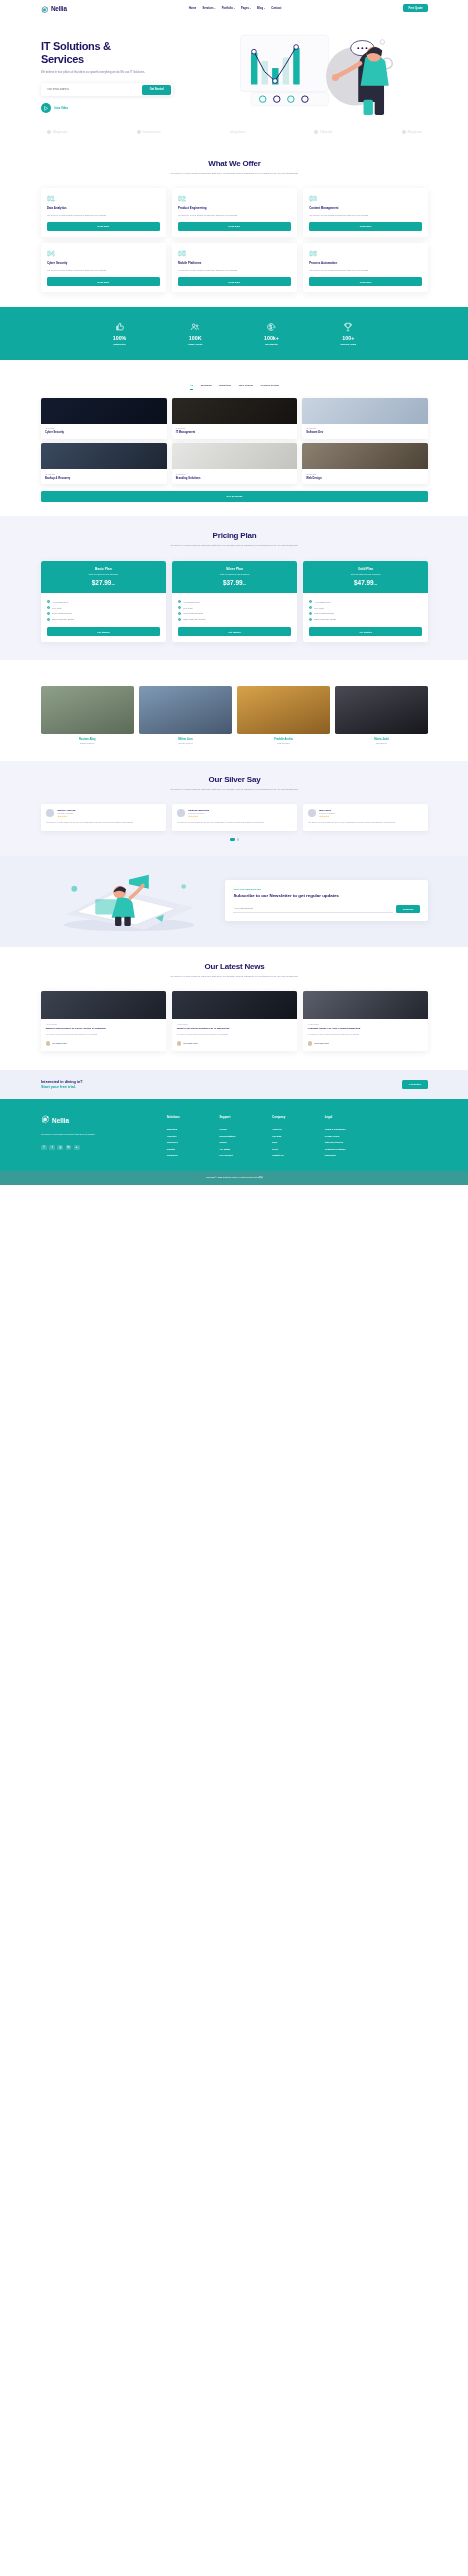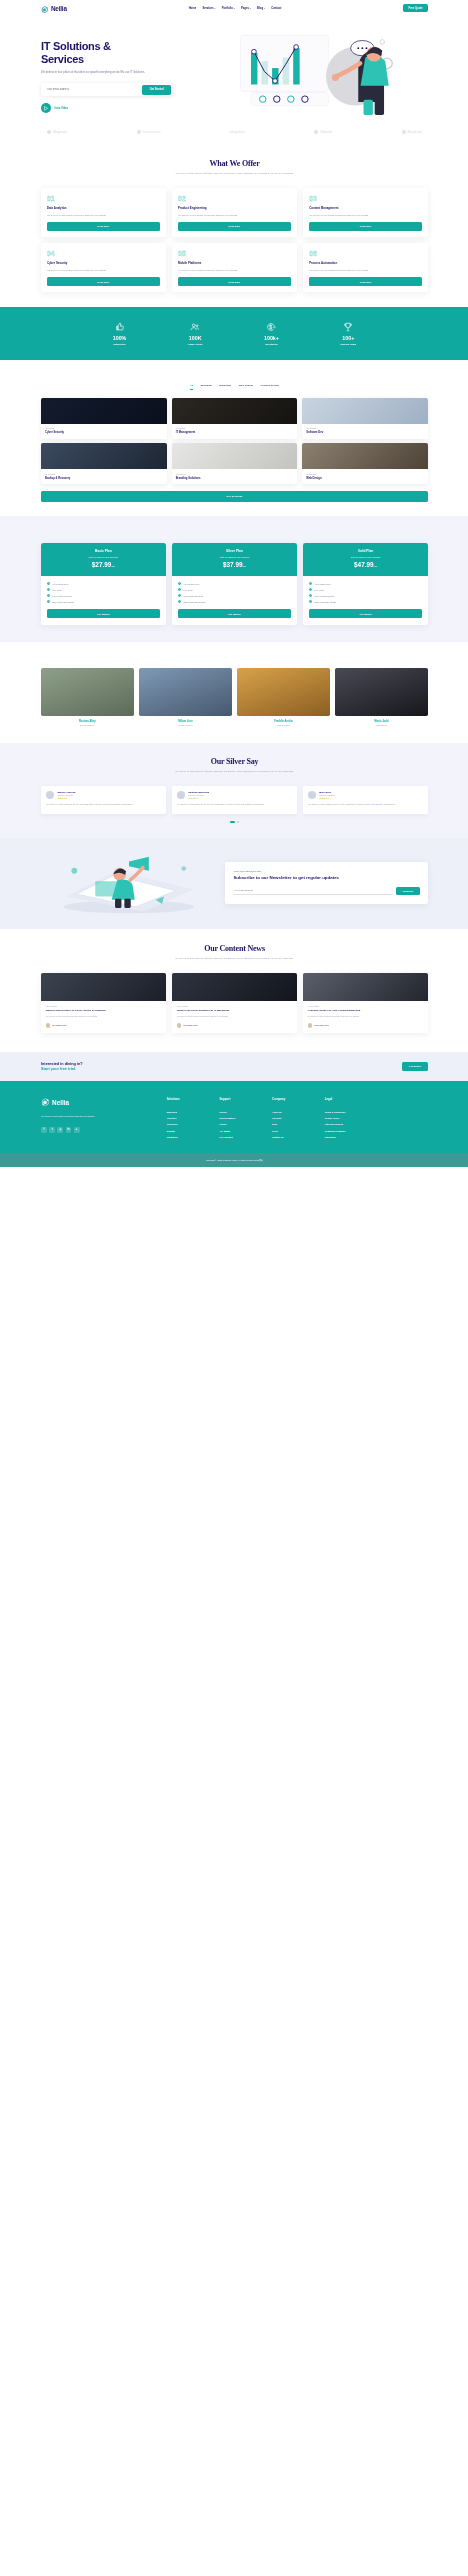--- a/index.html
+++ b/index.html
@@ -59,21 +59,21 @@
   .hero-art { flex: 1; position: relative; height: 88px; }
 
   
   .logo-strip { display: flex; justify-content: space-between; align-items: center;
     padding: 7px 47px 13px; }
   .logo-item { display: flex; align-items: center; gap: 1.8px; opacity: .30; }
   .logo-dot { width: 4.1px; height: 4.1px; border-radius: 50%; background: #9aa0b5; }
   .logo-text { font-size: 3.5px; font-weight: 700; color: #9aa0b5; }
 
   
-  .sec-head { text-align: center; font-family: Liberation Serif, serif; }
+  .sec-head { text-align: center; }
   .sec-title { font-size: 8px; font-weight: 800; color: #1b1464; letter-spacing: -0.2px; }
   .sec-desc { font-size: 2.5px; color: #8b8ba3; line-height: 1.9; margin-top: 4.1px;
     max-width: 196px; margin-left: auto; margin-right: auto; }
 
   
   .offer-sec { padding: 11.7px 0 15.2px; }
   .offer-grid { display: grid; grid-template-columns: repeat(3, 1fr); gap: 6.4px; margin-top: 11.7px; }
   .offer-card { background: #fff; border-radius: 2.3px; padding: 6.4px 5.9px 6.4px;
     box-shadow: 0 1.2px 7px rgba(25,25,70,.07); }
   .offer-num { font-size: 7px; font-weight: 800; color: transparent;
@@ -474,20 +474,24 @@
             <div class="work-name">Web Design</div>
           </div>
       </div>
     </div>
     <button class="works-cta">See all works</button>
   </div>
 </section>
 
 <section class="pricing-sec">
   <div class="wrap">
+    <div class="sec-head">
+      <h2 class="sec-title">Pricing Plan</h2>
+      <p class="sec-desc">We believe in four pillars of influence that drive our growth. This is ingrained in everything we do We use technology.</p>
+    </div>
     <div class="price-grid">
       <div class="price-card">
         <div class="price-top">
           <div class="price-plan">Basic Plan</div>
           <div class="price-tag">Start-up basics for any business</div>
           <div class="price-amt"><span style="font-size:6.4px;font-weight:800;opacity:1">$27.99</span><span>/mo</span></div>
         </div>
         <div class="price-body">
           <div class="price-feat">
               <span class="check"></span>
@@ -666,21 +670,21 @@
         <input type="text" placeholder="Your email address" style="">
         <button>Subscribe</button>
       </div>
     </div>
   </div>
 </section>
 
 <section class="blog-sec">
   <div class="wrap">
     <div class="sec-head">
-      <h2 class="sec-title">Our Content News</h2>
+      <h2 class="sec-title">Our Latest News</h2>
       <p class="sec-desc">We believe in four pillars of influence that drive our growth. This is ingrained in everything we do We use technology.</p>
     </div>
     <div class="blog-grid">
       <div class="blog-card">
         <div class="blog-img" style="background:linear-gradient(135deg,#3c4350,#1b1f28)"></div>
         <div class="blog-body">
           <div class="blog-date">Apr 15, 2023</div>
           <div class="blog-title">Modern Web Design For Local Agency &amp; Company</div>
           <div class="blog-text">We believe in four pillars of influence that drive our growth.</div>
           <div class="blog-auth">

